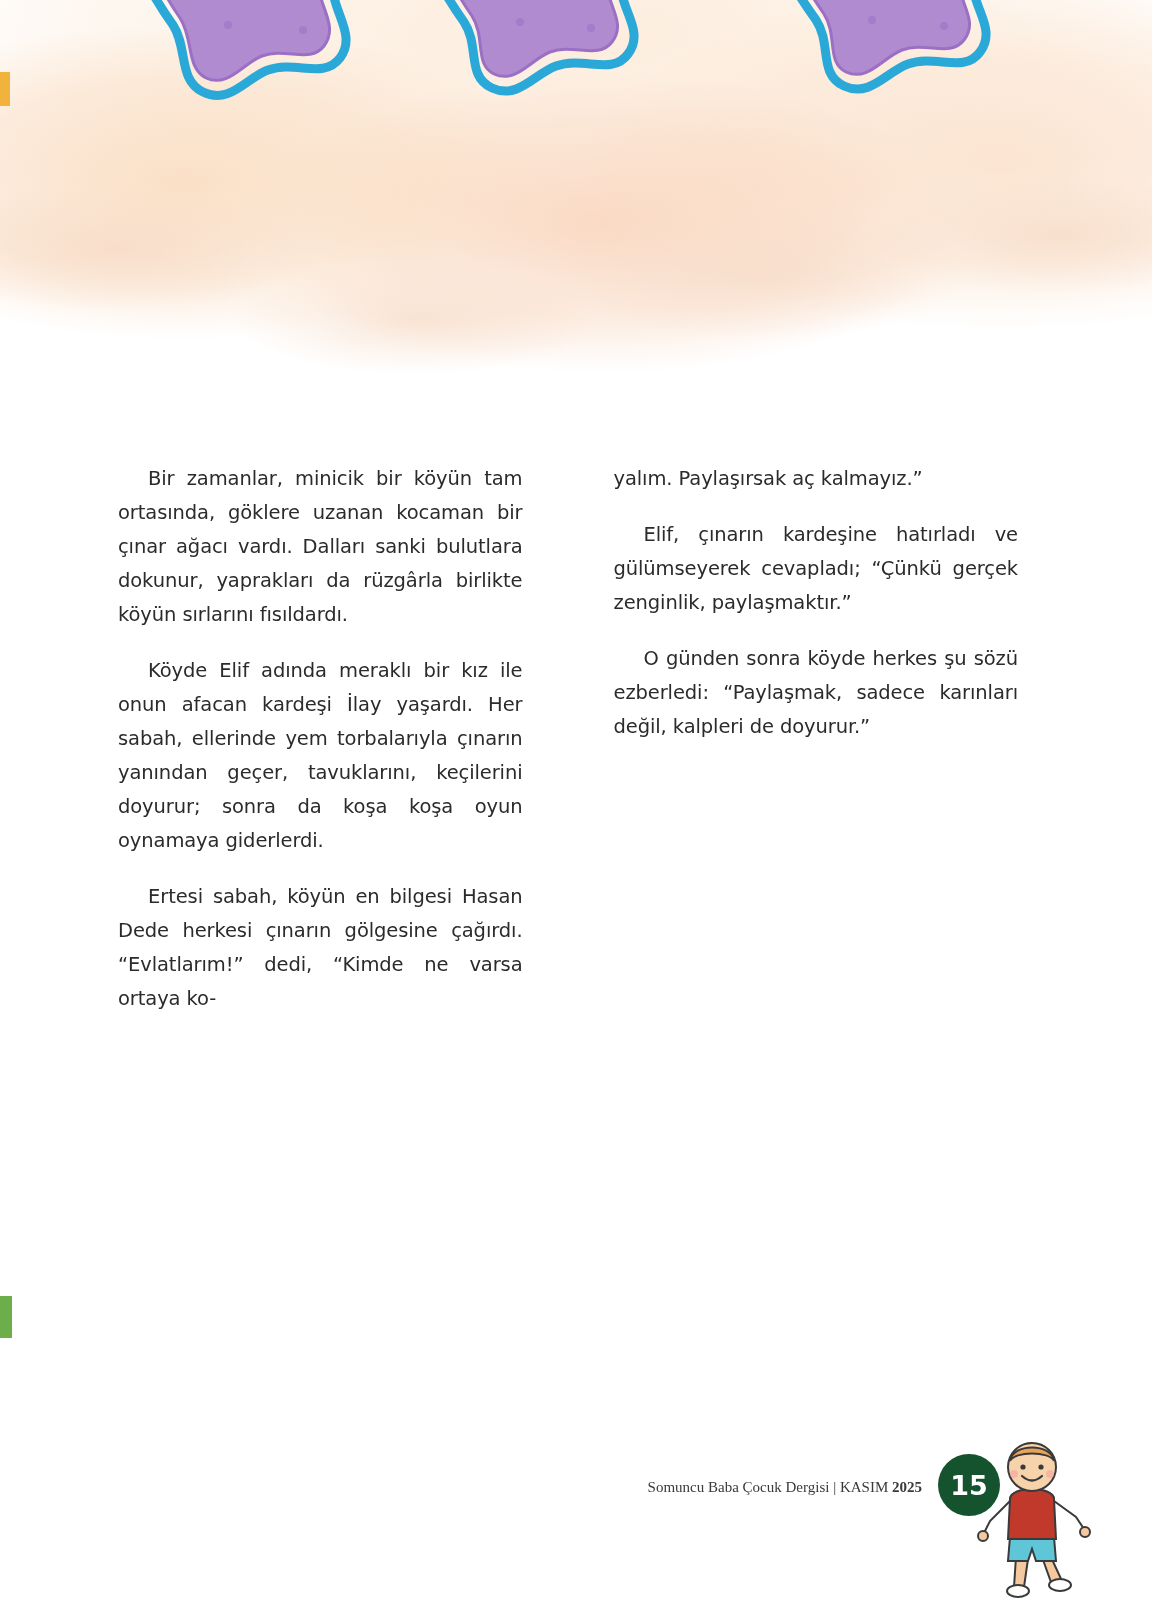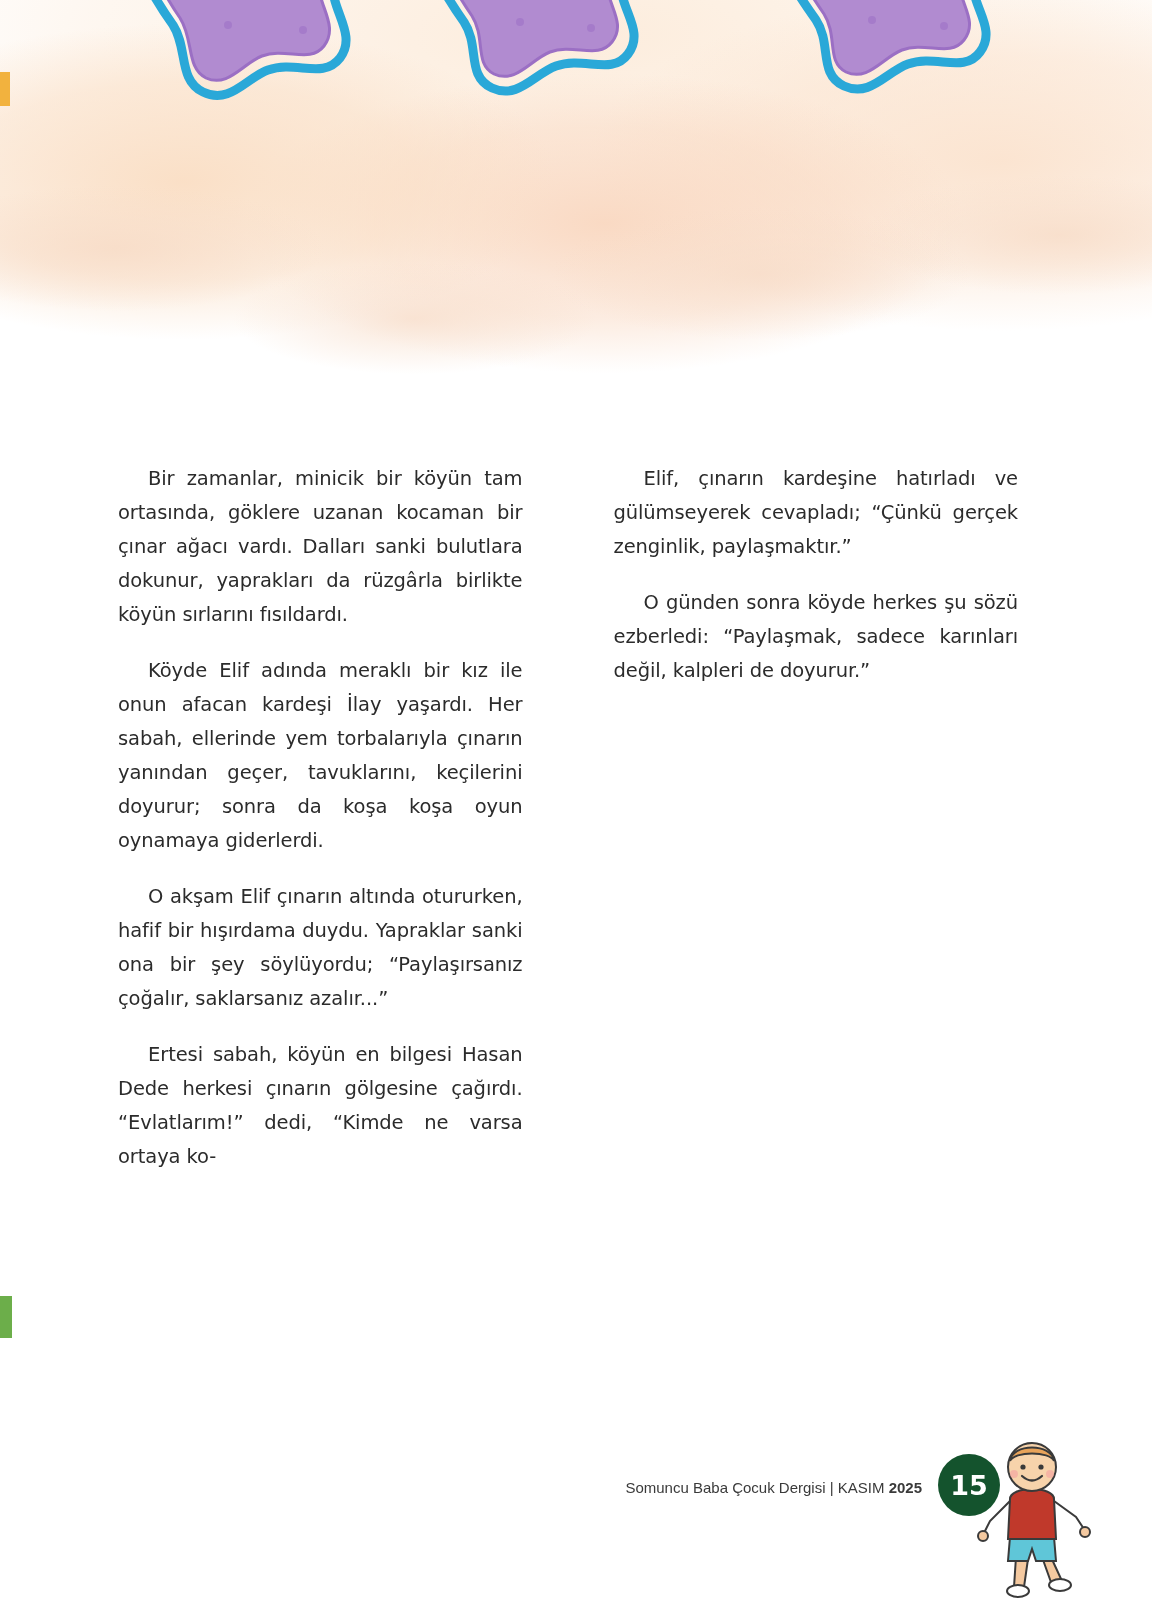--- a/index.html
+++ b/index.html
@@ -109,21 +109,21 @@
     position: absolute;
     left: 0;
     bottom: 0;
     width: 1152px;
     height: 200px;
   }
   .footer-text {
     position: absolute;
     right: 230px;
     bottom: 128px;
-    font-family: Liberation Sans, sans-serif;
+    font-family: Liberation Serif, serif;
     font-size: 15px;
     color: #3a3a3a;
     white-space: nowrap;
   }
   .footer-text b { font-weight: bold; }
   .page-badge {
     position: absolute;
     right: 152px;
     bottom: 108px;
     width: 62px;
@@ -189,24 +189,24 @@
   </div>
 </div>
 
 <div class="edge-tab-top"></div>
 <div class="edge-tab-bottom"></div>
 
 <div class="article">
   <div class="col">
     <p>Bir zamanlar, minicik bir köyün tam ortasında, göklere uzanan kocaman bir çınar ağacı vardı. Dalları sanki bulutlara dokunur, yaprakları da rüzgârla birlikte köyün sırlarını fısıldardı.</p>
     <p>Köyde Elif adında meraklı bir kız ile onun afacan kardeşi İlay yaşardı. Her sabah, ellerinde yem torbalarıyla çınarın yanından geçer, tavuklarını, keçilerini doyurur; sonra da koşa koşa oyun oynamaya giderlerdi.</p>
-    <p>O akşam Elif çınarın altında otururken, hafif bir hışırdama duydu. Yapraklar sanki ona bir şey söylüyordu; “Paylaşırsanız çoğalır, saklarsanız azalır...”</p>
     <p>Ertesi sabah, köyün en bilgesi Hasan Dede herkesi çınarın gölgesine çağırdı. “Evlatlarım!” dedi, “Kimde ne varsa ortaya ko-</p>
   </div>
   <div class="col">
+    <p class="no-indent">yalım. Paylaşırsak aç kalmayız.”</p>
     <p>Elif, çınarın kardeşine hatırladı ve gülümseyerek cevapladı; “Çünkü gerçek zenginlik, paylaşmaktır.”</p>
     <p>O günden sonra köyde herkes şu sözü ezberledi: “Paylaşmak, sadece karınları değil, kalpleri de doyurur.”</p>
   </div>
 </div>
 
 <div class="footer">
   <div class="footer-text"><span>Somuncu Baba Çocuk Dergisi | </span><span>KASIM </span><b>2025</b></div>
 
   <div class="page-badge">15</div>
 

